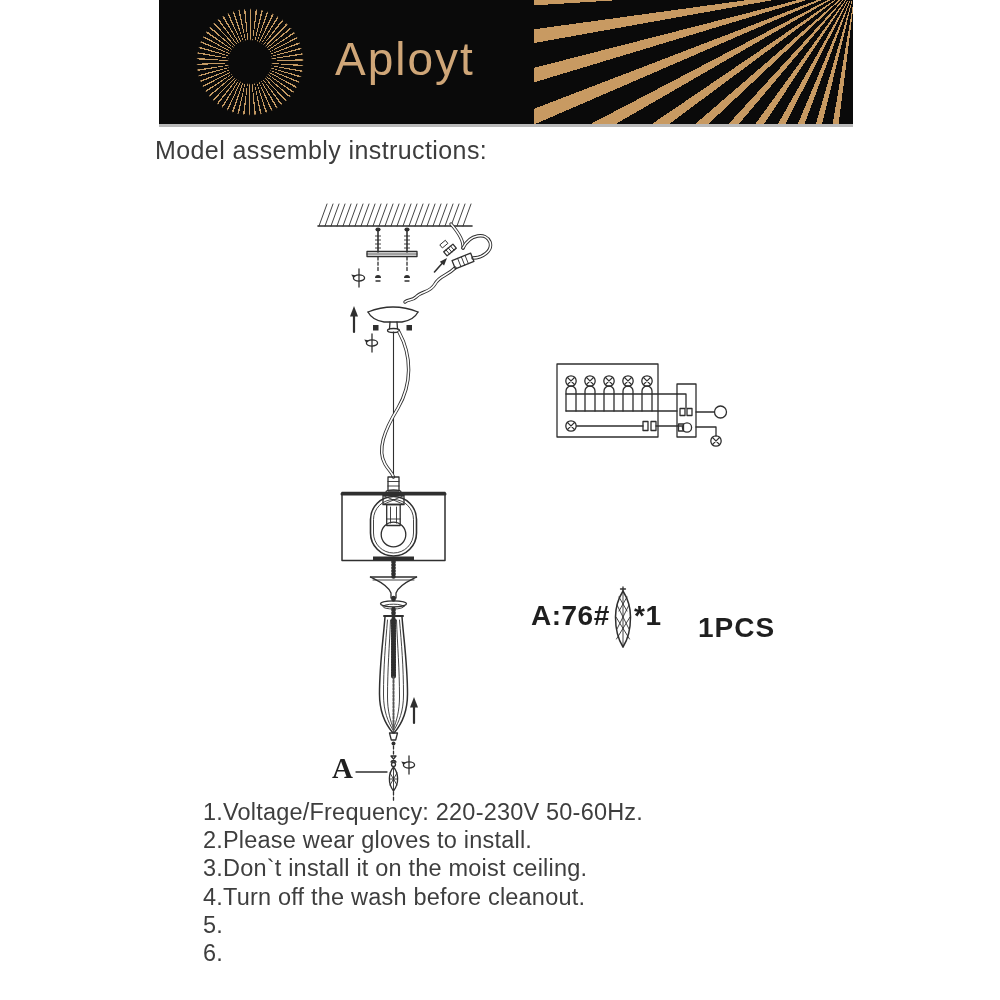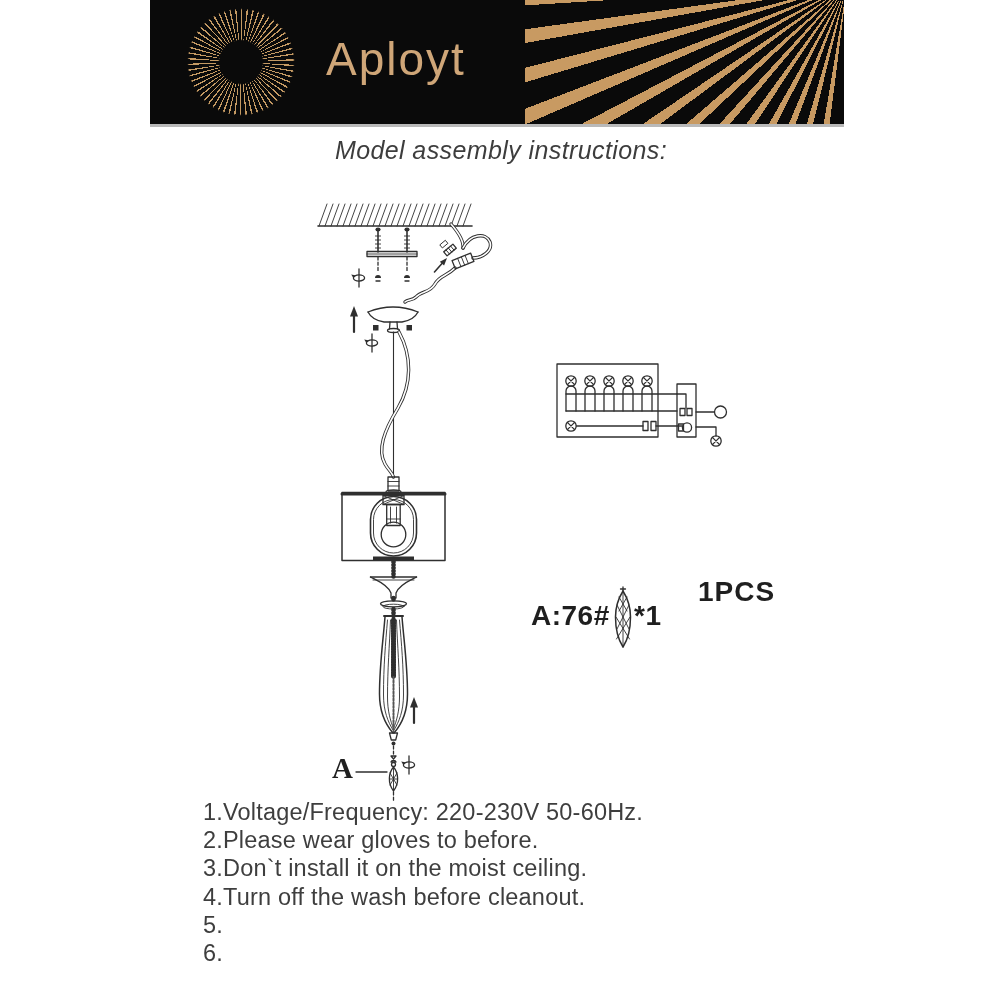--- a/index.html
+++ b/index.html
@@ -1,48 +1,48 @@
 <!DOCTYPE html>
 <html><head>
 <meta charset="utf-8">
 <style>
   html,body{margin:0;padding:0;background:#ffffff;}
   .page{position:relative;width:1000px;height:1000px;background:#ffffff;overflow:hidden;
         font-family:"Liberation Sans", sans-serif;}
 
   
-  .banner{position:absolute;left:150px;top:0;width:694px;height:124px;
+  .banner{position:absolute;left:159px;top:0;width:694px;height:124px;
           background:#0a0a0a;border-bottom:3px solid #b9b9b9;overflow:hidden;}
   .sunburst{position:absolute;left:35px;top:6px;width:112px;height:112px;border-radius:50%;
           background:repeating-conic-gradient(#c59a63 0deg 1.6deg, rgba(0,0,0,0) 1.6deg 6.2deg);
           -webkit-mask:radial-gradient(circle closest-side, rgba(0,0,0,0) 0 38%, #000 41% 93%, rgba(0,0,0,0) 96%);
           mask:radial-gradient(circle closest-side, rgba(0,0,0,0) 0 38%, #000 41% 93%, rgba(0,0,0,0) 96%);}
   .brand{position:absolute;left:176px;top:32px;font-size:46px;font-weight:400;color:#cfa678;
          letter-spacing:2px;}
   .rays{position:absolute;right:0;top:0;width:46%;height:100%;
         background:repeating-conic-gradient(from 183deg at 101% -12%, rgba(0,0,0,0) 0deg 4.2deg, #c89a62 4.2deg 6.6deg);}
 
   
-  .title-block{position:absolute;left:155px;top:136px;width:692px;text-align:center;
-               color:#3d3d3d;font-size:25px;line-height:29px;letter-spacing:0.4px;font-style:italic;}
+  .title-block{position:absolute;left:155px;top:136px;width:692px;text-align:left;
+               color:#3d3d3d;font-size:25px;line-height:29px;letter-spacing:0.4px;}
 
   
   .diagram-svg{position:absolute;left:154px;top:190px;width:700px;height:615px;}
   .d{stroke:#2f2f2f;fill:none;stroke-width:1.3;stroke-linecap:round;stroke-linejoin:round;}
   .fillink{fill:#2f2f2f;stroke:none;}
   .tube-o{stroke:#2f2f2f;fill:none;stroke-width:3.4;stroke-linecap:round;}
   .tube-i{stroke:#ffffff;fill:none;stroke-width:1.6;stroke-linecap:round;}
   .thin{stroke-width:0.9;}
   .dash{stroke-dasharray:3 2.2;}
   .thread{stroke-width:4.5;stroke-dasharray:1.5 1.5;}
 
   .part-label{position:absolute;font-weight:700;color:#1f1f1f;font-size:28px;letter-spacing:0.5px;text-align:center;}
   .lbl-a76{left:531px;top:600px;}
   .lbl-x1{left:634px;top:600px;}
-  .lbl-pcs{left:698px;top:576px;letter-spacing:1px;}
+  .lbl-pcs{left:698px;top:612px;letter-spacing:1px;}
   .crystal-a-label{position:absolute;left:332px;top:752px;font-family:"Liberation Serif", serif;
                    font-weight:700;font-size:29px;color:#1f1f1f;}
 
   
   .list{position:absolute;left:197px;top:799px;width:640px;color:#3e3e3e;
         font-size:23.5px;letter-spacing:0.2px;}
   .list-row{display:flex;height:28.2px;align-items:flex-start;}
   .list-num{width:26px;text-align:right;flex:0 0 26px;}
   .list-text{white-space:nowrap;}
 </style>
@@ -239,21 +239,21 @@
   <div class="part-label lbl-x1">*1</div>
   <div class="part-label lbl-pcs">1PCS</div>
 
   <div class="list">
     <div class="list-row">
       <span class="list-num">1.</span>
       <span class="list-text">Voltage/Frequency: 220-230V 50-60Hz.</span>
     </div>
     <div class="list-row">
       <span class="list-num">2.</span>
-      <span class="list-text">Please wear gloves to before.</span>
+      <span class="list-text">Please wear gloves to install.</span>
     </div>
     <div class="list-row">
       <span class="list-num">3.</span>
       <span class="list-text">Don`t install it on the moist ceiling.</span>
     </div>
     <div class="list-row">
       <span class="list-num">4.</span>
       <span class="list-text">Turn off the wash before cleanout.</span>
     </div>
     <div class="list-row">

